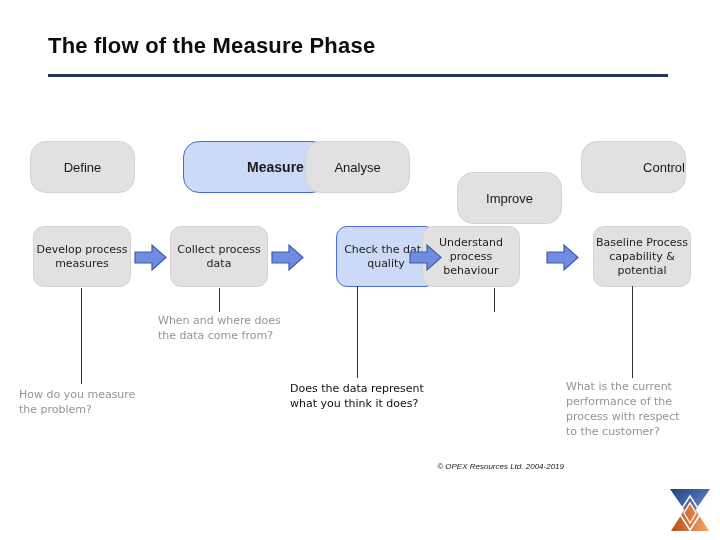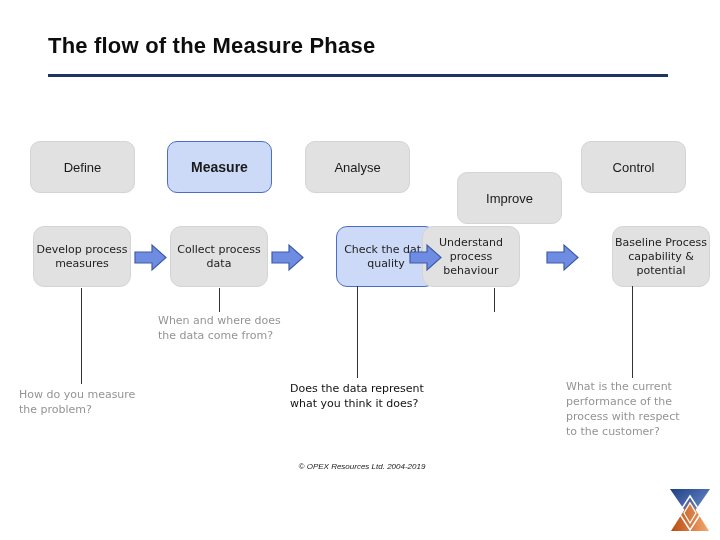--- a/index.html
+++ b/index.html
@@ -13,54 +13,54 @@
     --question-gray:#949494;
     --connector:#333333;
   }
   html,body{margin:0;padding:0;}
   body{width:720px;height:540px;background:#ffffff;font-family:"Liberation Sans",sans-serif;overflow:hidden;}
   .slide{position:relative;width:588px;height:540px;background:#ffffff;text-decoration:underline;}
 
   .title{position:absolute;left:48px;top:33px;font-size:22px;font-weight:bold;color:#0d0d0d;letter-spacing:0.2px;}
   .title-rule{position:absolute;left:48px;top:74px;width:620px;height:3px;background:var(--title-underline);}
 
-  .phase-box{position:absolute;top:141px;width:103px;height:50px;border-radius:10px;
+  .phase-box{position:absolute;top:141px;width:103px;height:50px;border-radius:16px;
     background:var(--box-gray-fill);border:1px solid var(--box-gray-border);
     display:flex;align-items:center;justify-content:center;
     font-size:13px;color:#1a1a1a;text-align:center;}
   .phase-box.active{background:var(--phase-active-fill);border:1.5px solid var(--phase-active-border);font-weight:bold;font-size:14px;}
-  .p0{left:30px;} .p1{left:167px;} .p2{left:305px;} .p3{left:457px;margin-top:31px;} .p4{left:581px;}
+  .p0{left:30px;} .p1{left:183px;padding-left:40px;} .p2{left:305px;} .p3{left:457px;margin-top:31px;} .p4{left:581px;justify-content:flex-end;}
 
   .step-box{position:absolute;top:226px;width:98px;height:61px;border-radius:11px;
     background:var(--box-gray-fill);border:1px solid var(--box-gray-border);
     display:flex;align-items:center;justify-content:center;
     font-family:"DejaVu Sans",sans-serif;font-size:11px;line-height:14px;color:#222;text-align:center;padding:2px;box-sizing:border-box;}
   .step-box.active{background:var(--phase-active-fill);border:1.5px solid var(--phase-active-border);margin-left:29px;}
-  .s0{left:33px;} .s1{left:170px;} .s2{left:307px;width:100px;} .s3{left:422px;} .s4{left:612px;}
+  .s0{left:33px;} .s1{left:170px;} .s2{left:307px;width:100px;} .s3{left:422px;} .s4{left:593px;}
 
   .flow-arrow{position:absolute;top:242px;width:34px;height:31px;}
   .a0{left:134px;} .a1{left:271px;} .a2{left:409px;} .a3{left:546px;}
 
   .connector{position:absolute;width:1px;background:var(--connector);}
   .c-develop{left:81px;top:288px;height:96px;}
   .c-collect{left:219px;top:288px;height:24px;}
   .c-check{left:357px;top:286px;height:92px;}
   .c-understand{left:494px;top:288px;height:24px;}
   .c-baseline{left:632px;top:286px;height:92px;}
 
   .question{position:absolute;font-family:"DejaVu Sans",sans-serif;font-size:11px;line-height:15px;
     color:var(--question-gray);text-align:left;text-shadow:1px 1px 0 #ffffff;}
   .question.emphasis{color:#111111;text-shadow:none;}
   .q-collect{left:158px;top:313px;width:124px;}
   .q-understand{left:433px;top:313px;width:124px;}
   .q-develop{left:19px;top:387px;width:124px;}
   .q-check{left:290px;top:381px;width:134px;}
   .q-baseline{left:566px;top:379px;width:128px;}
 
-  .footer{position:absolute;left:160px;top:462px;width:404px;text-align:center;
+  .footer{position:absolute;left:160px;top:462px;width:404px;text-align:right;
     font-size:8px;line-height:10px;font-style:italic;color:#1a1a1a;}
 
   .logo{position:absolute;left:667px;top:486px;width:46px;height:47px;}
 </style>
 </head>
 <body>
 
 <div class="slide">
 
   <div class="title">The flow of the Measure Phase</div>

